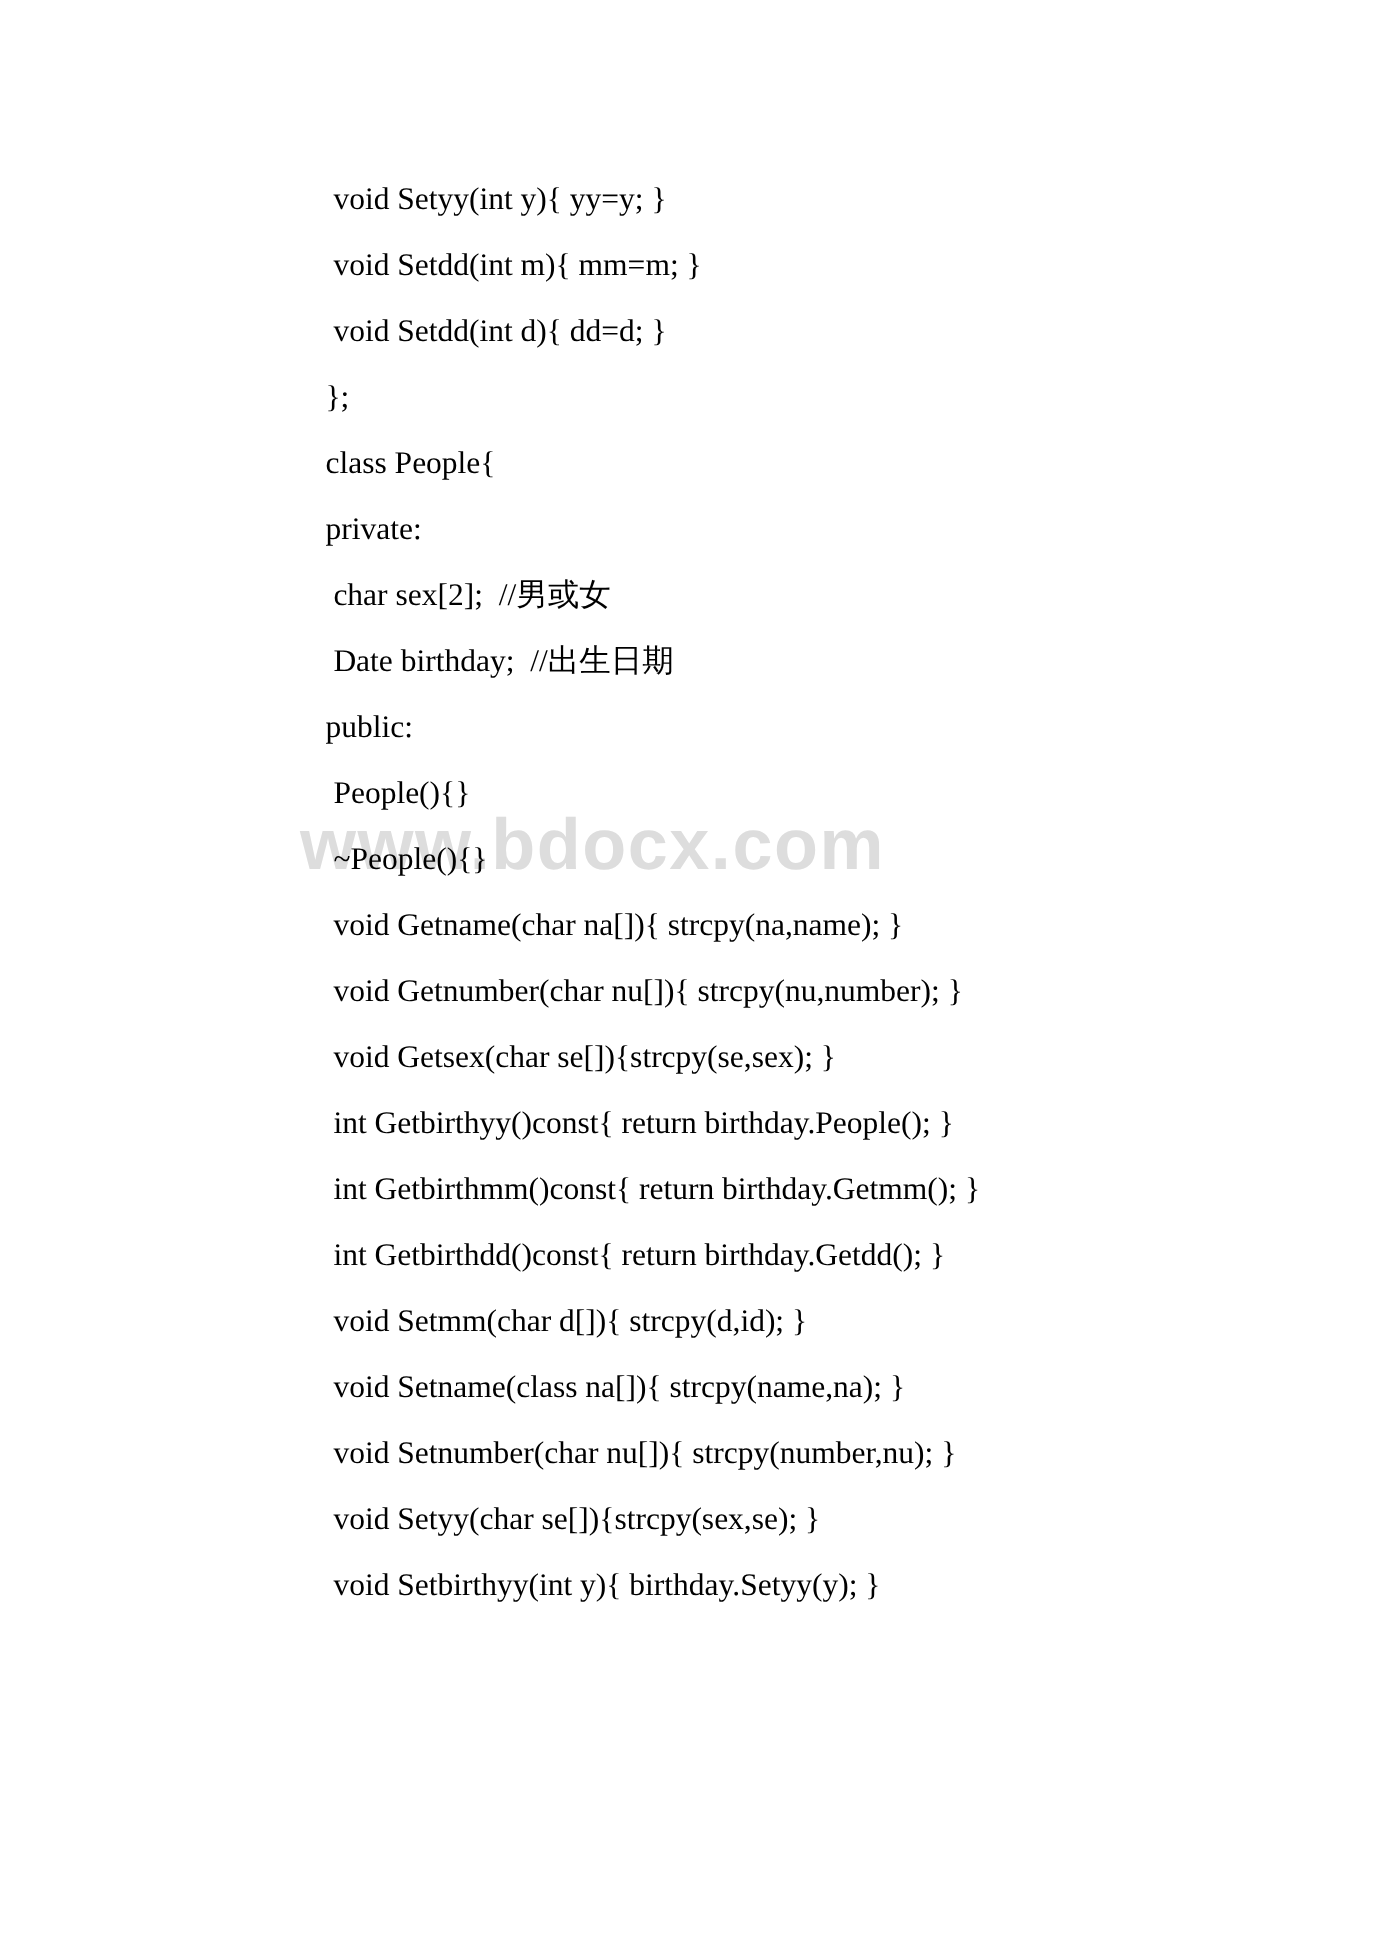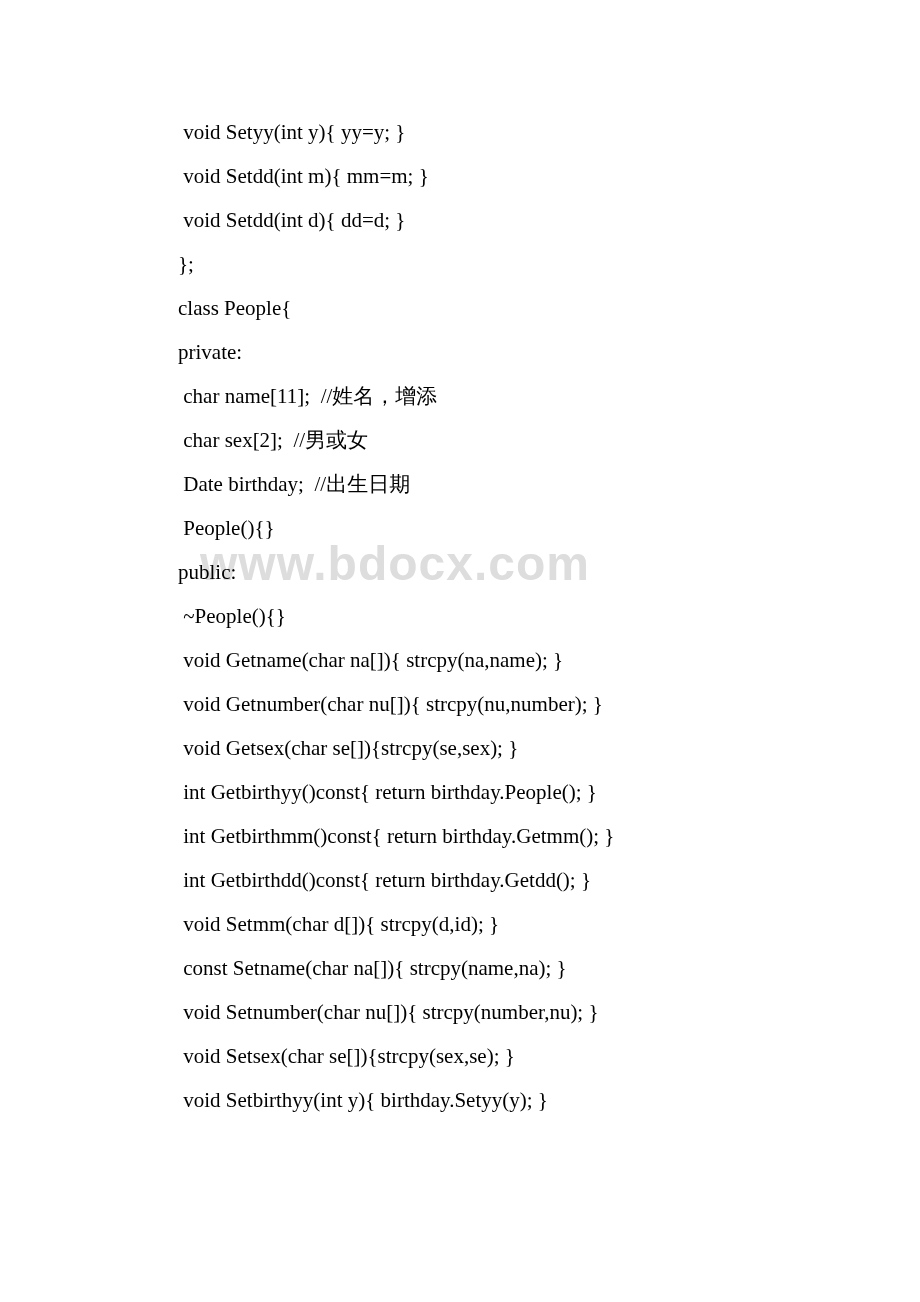--- a/index.html
+++ b/index.html
@@ -30,45 +30,45 @@
     font-weight: bold;
     color: #dddddd;
     z-index: 0;
     font-family: Arial, sans-serif;
     letter-spacing: 1px;
     pointer-events: none;
   }
   .content {
     position: relative;
     z-index: 1;
+    margin-left: 39px;
   }
 </style>
 </head>
 <body>
 
 <div class="page">
   <div class="watermark">www.bdocx.com</div>
   <div class="content">
     <div class="code-line"> void Setyy(int y){ yy=y; }</div>
     <div class="code-line"> void Setdd(int m){ mm=m; }</div>
     <div class="code-line"> void Setdd(int d){ dd=d; }</div>
     <div class="code-line">};</div>
     <div class="code-line">class People{</div>
     <div class="code-line">private:</div>
-    <div class="code-line"> char name[11];  //姓名，增添</div>
     <div class="code-line"> char sex[2];  //男或女</div>
     <div class="code-line"> Date birthday;  //出生日期</div>
+    <div class="code-line">public:</div>
     <div class="code-line"> People(){}</div>
-    <div class="code-line">public:</div>
     <div class="code-line"> ~People(){}</div>
     <div class="code-line"> void Getname(char na[]){ strcpy(na,name); }</div>
     <div class="code-line"> void Getnumber(char nu[]){ strcpy(nu,number); }</div>
     <div class="code-line"> void Getsex(char se[]){strcpy(se,sex); }</div>
     <div class="code-line"> int Getbirthyy()const{ return birthday.People(); }</div>
     <div class="code-line"> int Getbirthmm()const{ return birthday.Getmm(); }</div>
     <div class="code-line"> int Getbirthdd()const{ return birthday.Getdd(); }</div>
     <div class="code-line"> void Setmm(char d[]){ strcpy(d,id); }</div>
-    <div class="code-line"> const Setname(char na[]){ strcpy(name,na); }</div>
+    <div class="code-line"> void Setname(class na[]){ strcpy(name,na); }</div>
     <div class="code-line"> void Setnumber(char nu[]){ strcpy(number,nu); }</div>
-    <div class="code-line"> void Setsex(char se[]){strcpy(sex,se); }</div>
+    <div class="code-line"> void Setyy(char se[]){strcpy(sex,se); }</div>
     <div class="code-line"> void Setbirthyy(int y){ birthday.Setyy(y); }</div>
   </div>
 </div>
 
 </body></html>

